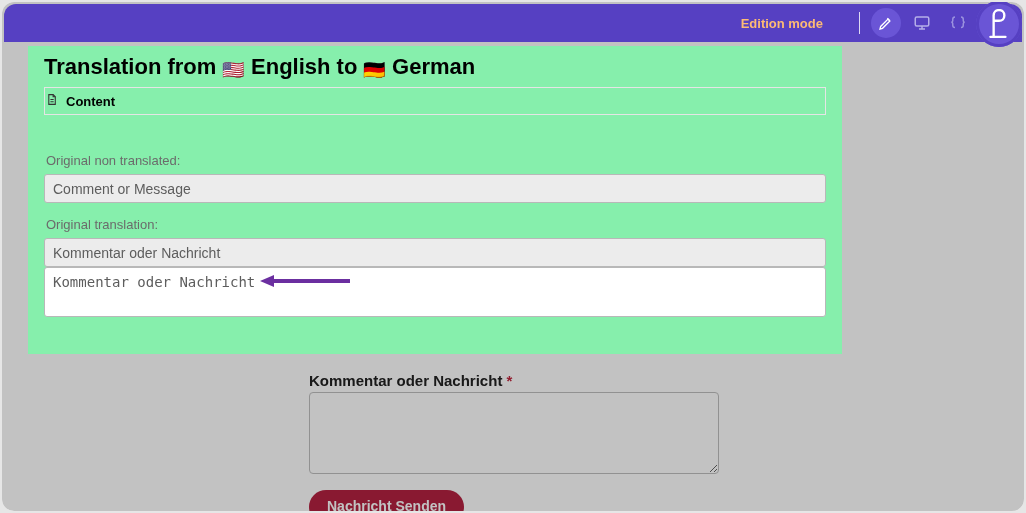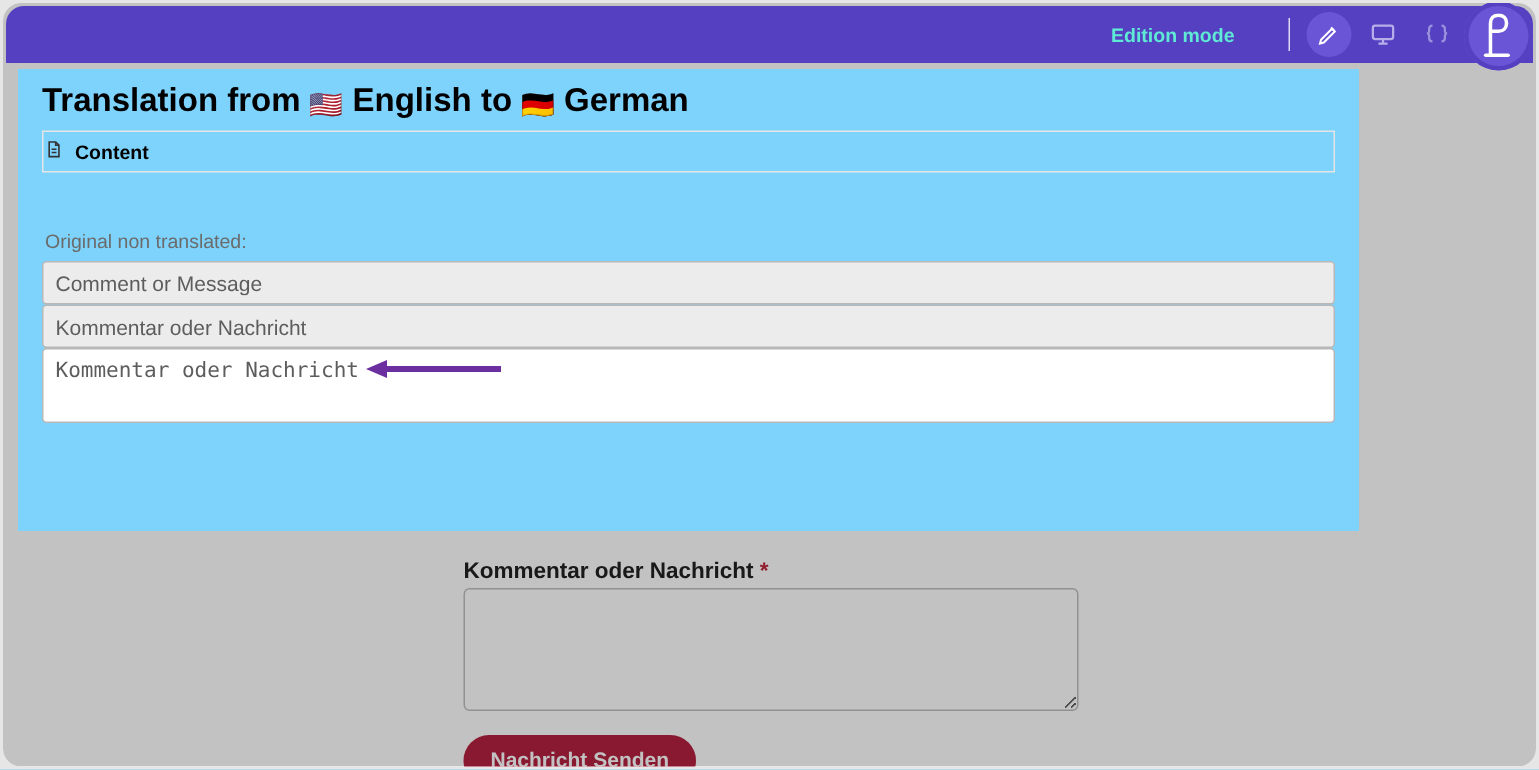--- a/index.html
+++ b/index.html
@@ -22,21 +22,21 @@
     background:#fff;
     overflow:hidden;
   }
 
   
   .topbar {
     position:absolute; left:2px; top:2px; right:2px; height:38px;
     background:#5640c2;
     border-top-left-radius:12px; border-top-right-radius:12px;
     display:flex; align-items:center; justify-content:flex-end;
-    color:#5eead4; font-weight:600; font-size:13px;
+    color:#fdba74; font-weight:600; font-size:13px;
     padding-right:10px;
   }
   .topbar .mode-label { margin-right:28px; }
   .vdiv { width:1px; height:22px; background:rgba(255,255,255,0.8); margin:0 8px; }
   .tb-btn {
     width:30px; height:30px; border-radius:50%;
     display:flex; align-items:center; justify-content:center;
     margin:0 3px; cursor:pointer;
     color:#fff;
   }
@@ -49,23 +49,23 @@
   .brand-circle {
     position:absolute; right:0px; top:-3px;
     width:46px; height:46px; border-radius:50%;
     background:#6a55d6;
     display:flex; align-items:center; justify-content:center;
     box-shadow:0 0 0 3px #5640c2 inset;
   }
 
   
   .modal {
-    position:absolute; left:10px; top:44px;
-    width:894px; height:308px;
-    background:#7dd3fc;
+    position:absolute; left:26px; top:44px;
+    width:814px; height:308px;
+    background:#86efac;
     overflow-y:auto;
   }
   .modal-title {
     font-size:22px; font-weight:800; color:#000;
     padding:8px 16px 6px 16px;
   }
   .flag { font-size:18px; vertical-align:-2px; }
 
   .tabbar {
     margin: 0 16px;
@@ -198,20 +198,21 @@
             <path d="M10 12h6M10 16h6"></path>
         </svg>
       </span>
       <span>Content</span>
     </div>
 
     <div class="form-area">
       <div class="field-label first">Original non translated:</div>
       <input class="ro-input" readonly="" value="Comment or Message" style="">
 
+      <div class="field-label">Original translation:</div>
       <input class="ro-input" readonly="" value="Kommentar oder Nachricht" style="">
 
       <div class="edit-wrap">
         <textarea class="edit-area" style="">Kommentar oder Nachricht</textarea>
         <div class="arrow-annotation">
           <svg width="90" height="16" viewBox="0 0 90 16">
             <line x1="90" y1="8" x2="12" y2="8" stroke="#6b2fa0" stroke-width="4"></line>
             <polygon points="0,8 14,2 14,14" fill="#6b2fa0"></polygon>
           </svg>
         </div>

